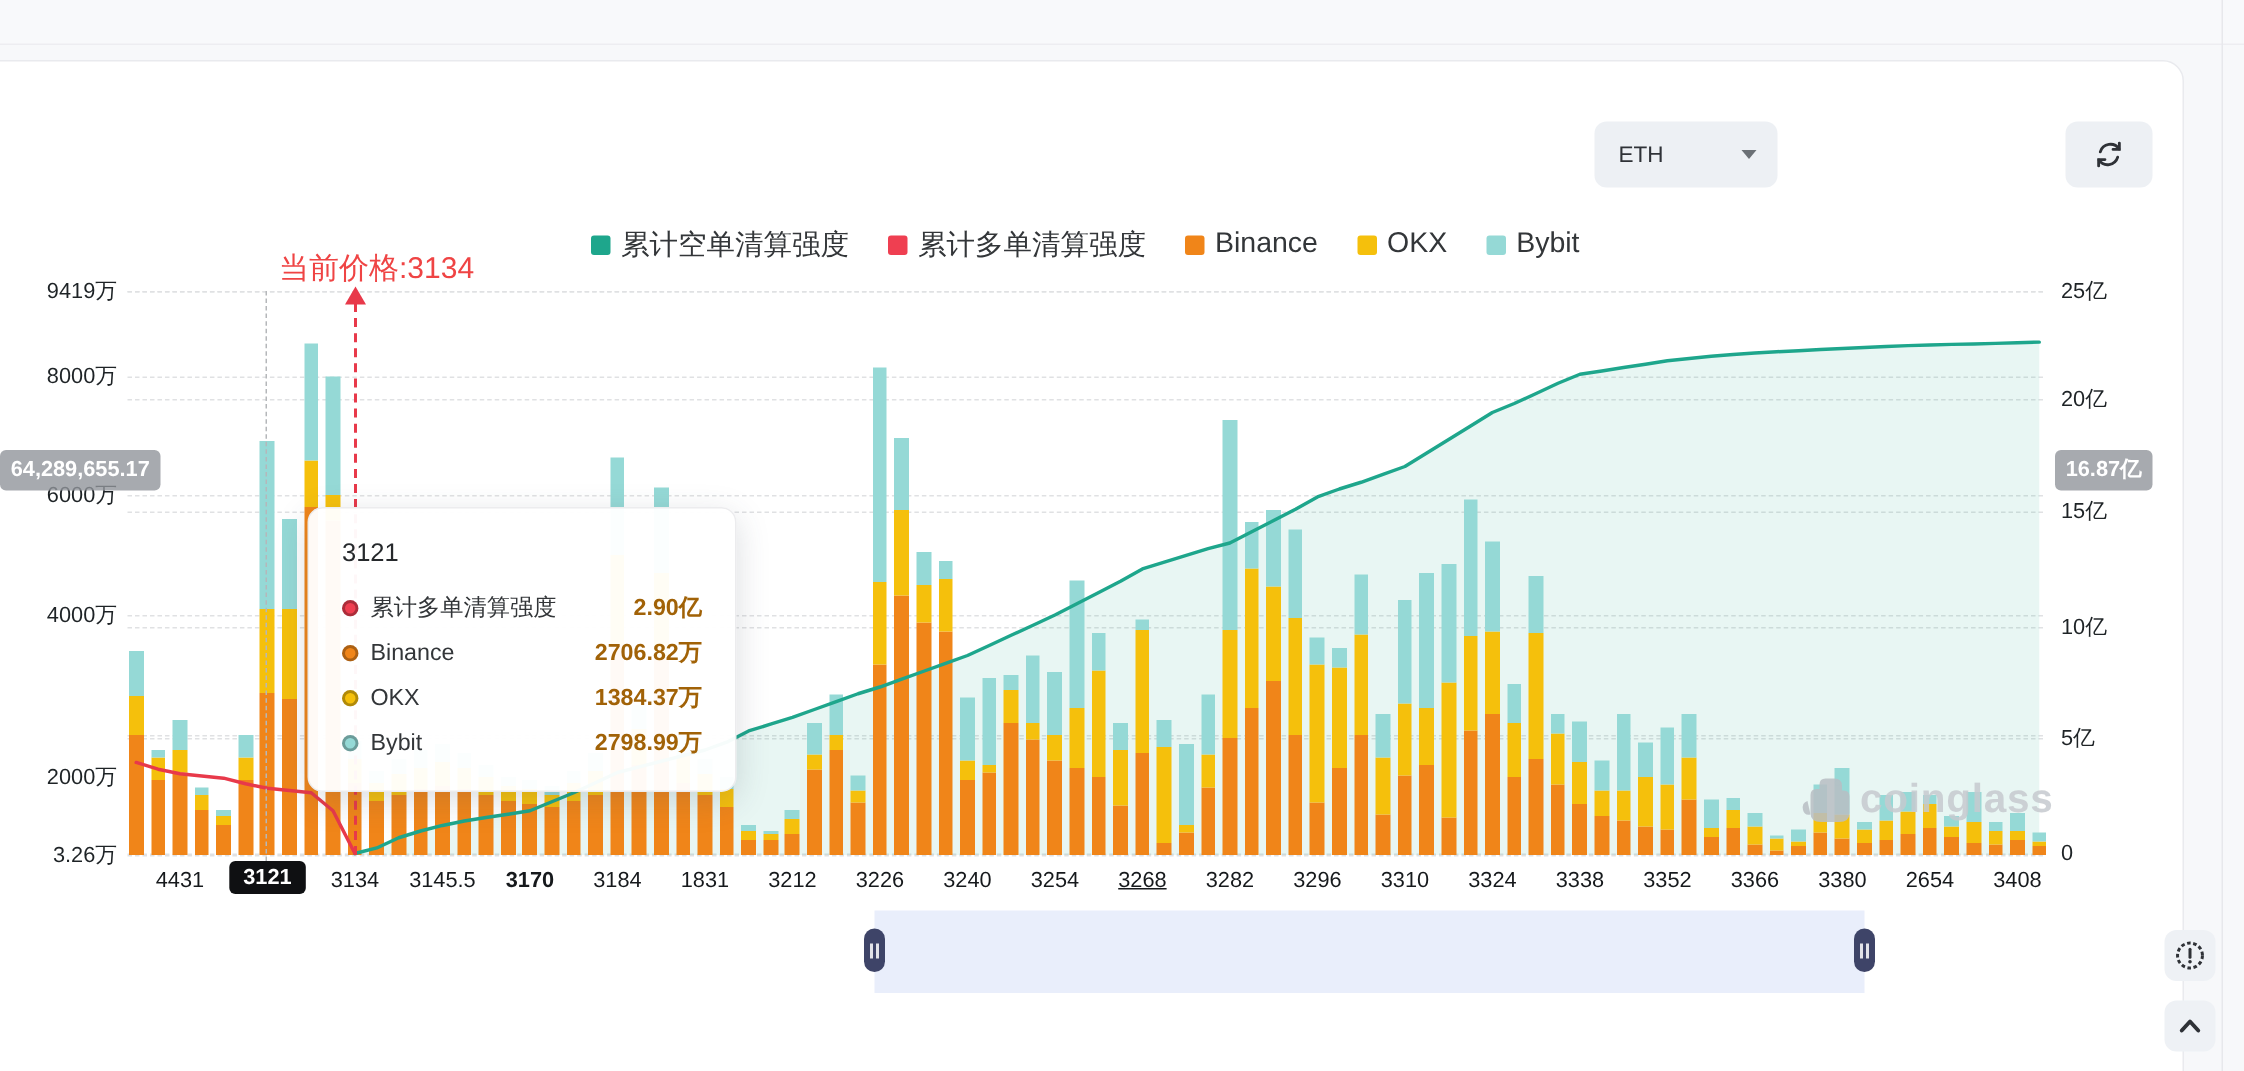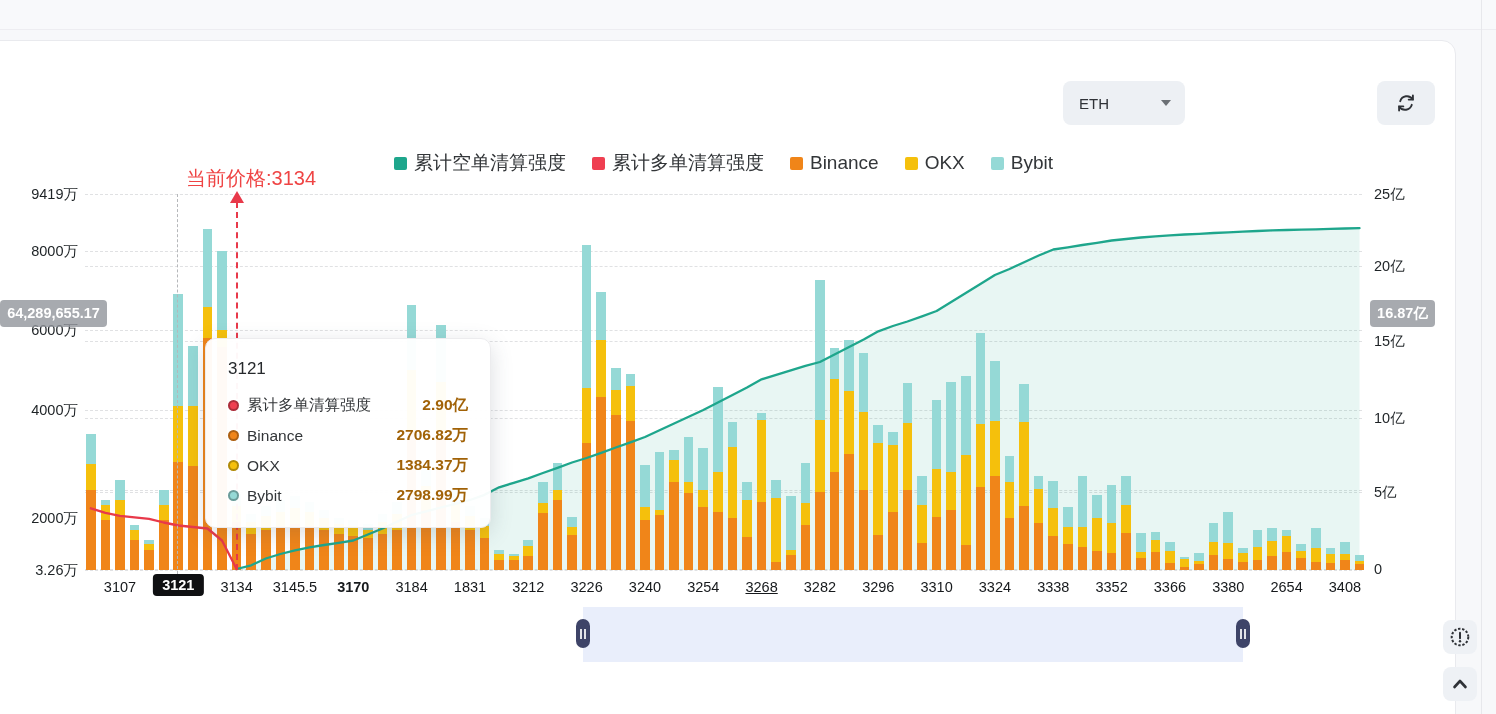--- a/index.html
+++ b/index.html
@@ -400,21 +400,21 @@
       <div class="ylab left" style="top: 330px;">6000万</div>
       <div class="ylab left" style="top: 410px;">4000万</div>
       <div class="ylab left" style="top: 518px;">2000万</div>
       <div class="ylab left" style="top: 570px;">3.26万</div>
       <div class="ylab right" style="top: 194px;">25亿</div>
       <div class="ylab right" style="top: 266px;">20亿</div>
       <div class="ylab right" style="top: 341px;">15亿</div>
       <div class="ylab right" style="top: 418px;">10亿</div>
       <div class="ylab right" style="top: 492px;">5亿</div>
       <div class="ylab right" style="top: 569px;">0</div>
-      <div class="xlab" style="left: 119.966px;">3107</div>
+      <div class="xlab" style="left: 119.966px;">4431</div>
       <div class="xlab hl" style="left: 178.298px;">3121</div>
       <div class="xlab" style="left: 236.63px;">3134</div>
       <div class="xlab" style="left: 294.962px;">3145.5</div>
       <div class="xlab" style="left: 353.294px; font-weight: bold;">3170</div>
       <div class="xlab" style="left: 411.626px;">3184</div>
       <div class="xlab" style="left: 469.958px;">1831</div>
       <div class="xlab" style="left: 528.29px;">3212</div>
       <div class="xlab" style="left: 586.622px;">3226</div>
       <div class="xlab" style="left: 644.954px;">3240</div>
       <div class="xlab" style="left: 703.286px;">3254</div>
@@ -458,20 +458,30 @@
           <span class="tt-val">1384.37万</span>
         </div>
         <div class="tt-row">
           <span class="tt-dot" style="background: rgb(149, 217, 214);"></span>
           <span>Bybit</span>
           <span class="tt-val">2798.99万</span>
         </div>
       </div>
   </div>
 
+  <div class="watermark">
+    <span>
+      <svg width="36" height="44" viewBox="0 0 36 44">
+        <path d="M9 38 V20 q0-4 4-4 h2 v-3 q0-4 4-4 h6 q5 0 5 5 v3 h1 q4 0 4 4 v11 q0 6-7 6 H16 q-7 0-7-6 z" fill="#b9bec4"></path>
+        <path d="M7 24 q-4 1-3 6 q1 4 5 3 z" fill="#b9bec4"></path>
+        <circle cx="27" cy="12" r="2" fill="#b9bec4"></circle>
+      </svg>
+    </span>
+    <span class="watermark-text">coinglass</span>
+  </div>
 
   <div class="brush"></div>
   <div class="brush-handle" style="left:576px;">
       <i></i>
       <i></i>
     </div>
   <div class="brush-handle" style="left:1236px;">
       <i></i>
       <i></i>
     </div>

